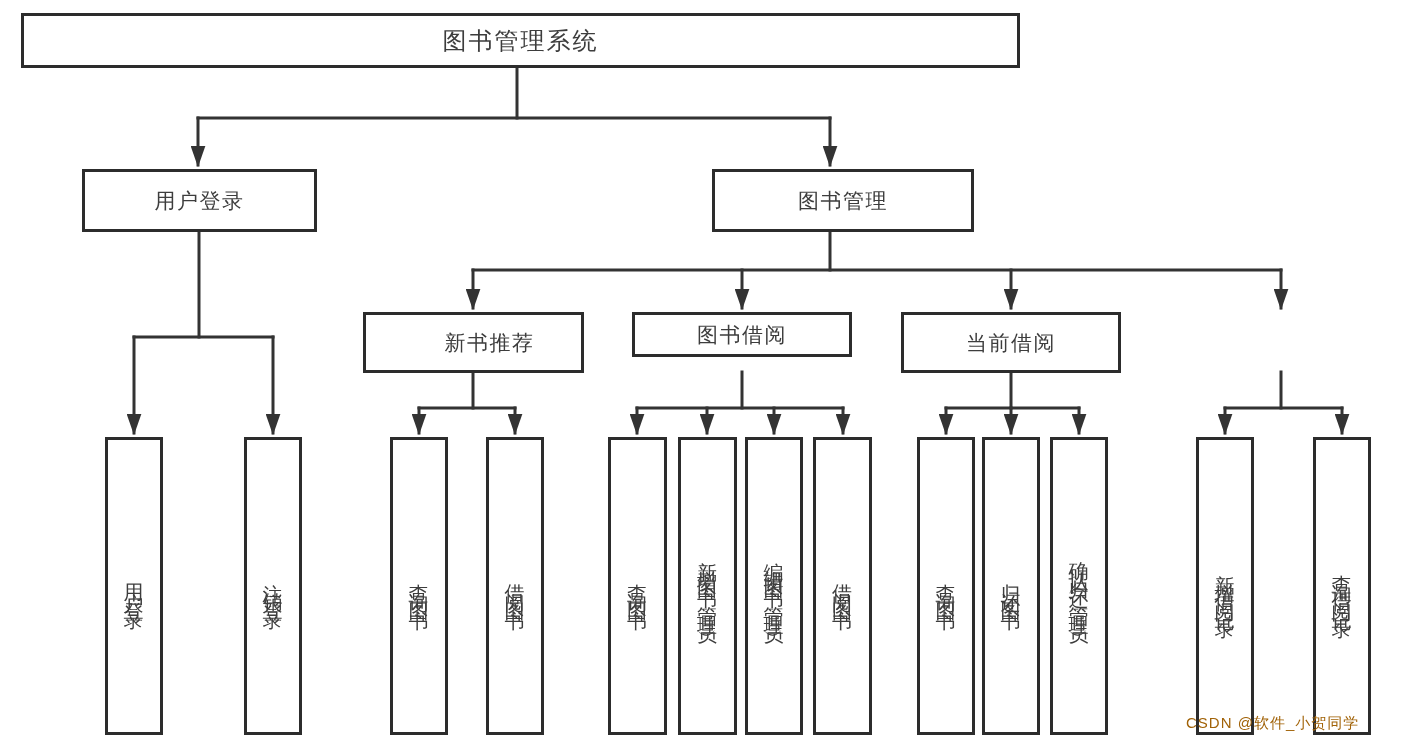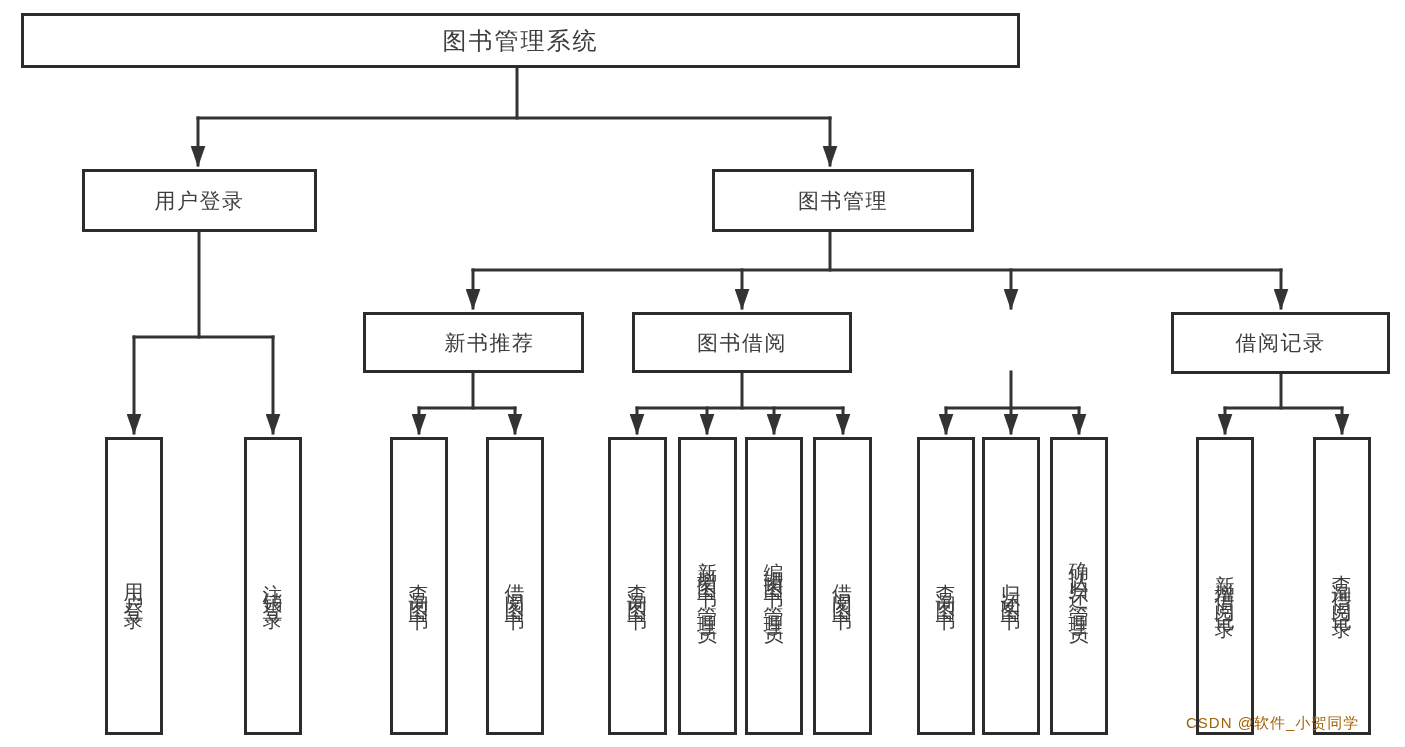--- a/index.html
+++ b/index.html
@@ -95,25 +95,25 @@
   <div class="box" style="left:82px;top:169px;width:235px;height:63px;">
     <span class="h-label">用户登录</span>
   </div>
   <div class="box" style="left:712px;top:169px;width:262px;height:63px;">
     <span class="h-label">图书管理</span>
   </div>
 
   <div class="box" style="left:363px;top:312px;width:221px;height:61px;padding-left:32px;">
     <span class="h-label">新书推荐</span>
   </div>
-  <div class="box" style="left:632px;top:312px;width:220px;height:61px;">
+  <div class="box" style="left:632px;top:312px;width:220px;height:45px;">
     <span class="h-label">图书借阅</span>
   </div>
-  <div class="box" style="left:1171px;top:312px;width:219px;height:62px;">
-    <span class="h-label">借阅记录</span>
+  <div class="box" style="left:901px;top:312px;width:220px;height:61px;">
+    <span class="h-label">当前借阅</span>
   </div>
 
   <div class="box leaf" style="left:105px;top:437px;width:58px;height:298px;">
     <span>用户登录</span>
   </div>
   <div class="box leaf" style="left:244px;top:437px;width:58px;height:298px;">
     <span>注销登录</span>
   </div>
 
   <div class="box leaf" style="left:390px;top:437px;width:58px;height:298px;">

